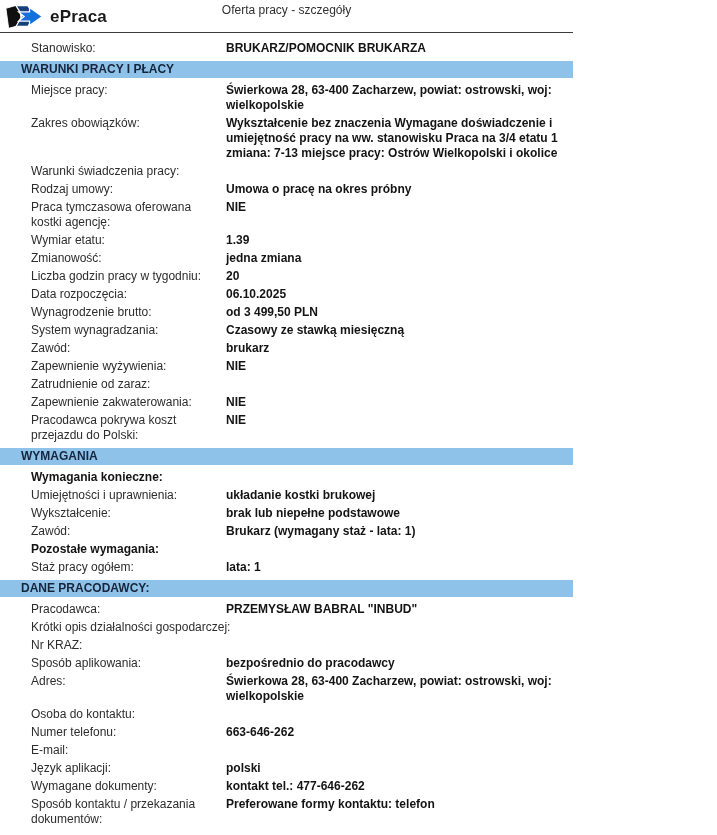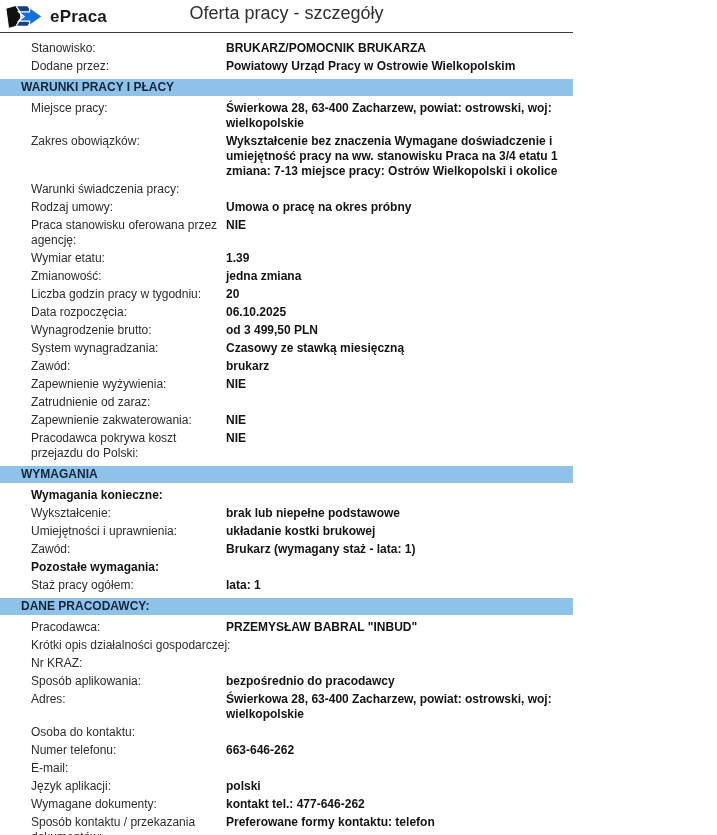--- a/index.html
+++ b/index.html
@@ -19,21 +19,21 @@
   .logo {
     position: absolute; left: 5px; top: 3px;
     display: flex; align-items: center; gap: 5px;
   }
   .logo svg { display: block; }
   .logo-text {
     font-size: 17px; font-weight: 700; color: #1a1a1a; letter-spacing: .2px;
   }
   .page-title {
     text-align: center; padding-top: 3px;
-    font-size: 18px; font-weight: 400; color: #303030;
+    font-size: 12px; font-weight: 400; color: #303030;
   }
 
   
   .content { padding-top: 6px; }
   .row { display: flex; padding: 1.5px 10px; }
   .row .label {
     flex: 0 0 195px; padding-right: 8px;
     font-size: 12px; line-height: 15px; color: #2d2d2d; margin-left: 21px;
   }
   .row.label-nowrap .label { white-space: nowrap; overflow: visible; }
@@ -70,43 +70,39 @@
       <span class="logo-text">ePraca</span>
     </div>
     <div class="page-title">Oferta pracy - szczegóły</div>
   </div>
 
   <div class="content" id="content">
       <div class="row">
         <span class="label">Stanowisko:</span>
         <span class="value">BRUKARZ/POMOCNIK BRUKARZA</span>
       </div>
-      <div class="row">
-        <span class="label">Dodane przez:</span>
-        <span class="value">Powiatowy Urząd Pracy w Ostrowie Wielkopolskim</span>
-      </div>
       <div class="section-bar">WARUNKI PRACY I PŁACY</div>
       <div class="row">
         <span class="label">Miejsce pracy:</span>
         <span class="value">Świerkowa 28, 63-400 Zacharzew, powiat: ostrowski, woj: wielkopolskie</span>
       </div>
       <div class="row">
         <span class="label">Zakres obowiązków:</span>
         <span class="value">Wykształcenie bez znaczenia Wymagane doświadczenie i umiejętność pracy na ww. stanowisku Praca na 3/4 etatu 1 zmiana: 7-13 miejsce pracy: Ostrów Wielkopolski i okolice</span>
       </div>
       <div class="row">
         <span class="label">Warunki świadczenia pracy:</span>
         <span class="value"></span>
       </div>
       <div class="row">
         <span class="label">Rodzaj umowy:</span>
         <span class="value">Umowa o pracę na okres próbny</span>
       </div>
       <div class="row">
-        <span class="label">Praca stanowisku oferowana przez agencję:</span>
+        <span class="label">Praca tymczasowa oferowana kostki agencję:</span>
         <span class="value">NIE</span>
       </div>
       <div class="row">
         <span class="label">Wymiar etatu:</span>
         <span class="value">1.39</span>
       </div>
       <div class="row">
         <span class="label">Zmianowość:</span>
         <span class="value">jedna zmiana</span>
       </div>
@@ -143,28 +139,28 @@
       </div>
       <div class="row">
         <span class="label">Pracodawca pokrywa koszt przejazdu do Polski:</span>
         <span class="value">NIE</span>
       </div>
       <div class="section-bar">WYMAGANIA</div>
       <div class="row subheader">
         <span class="label">Wymagania konieczne:</span>
       </div>
       <div class="row">
+        <span class="label">Umiejętności i uprawnienia:</span>
+        <span class="value">układanie kostki brukowej</span>
+      </div>
+      <div class="row">
         <span class="label">Wykształcenie:</span>
         <span class="value">brak lub niepełne podstawowe</span>
       </div>
       <div class="row">
-        <span class="label">Umiejętności i uprawnienia:</span>
-        <span class="value">układanie kostki brukowej</span>
-      </div>
-      <div class="row">
         <span class="label">Zawód:</span>
         <span class="value">Brukarz (wymagany staż - lata: 1)</span>
       </div>
       <div class="row subheader">
         <span class="label">Pozostałe wymagania:</span>
       </div>
       <div class="row">
         <span class="label">Staż pracy ogółem:</span>
         <span class="value">lata: 1</span>
       </div>

